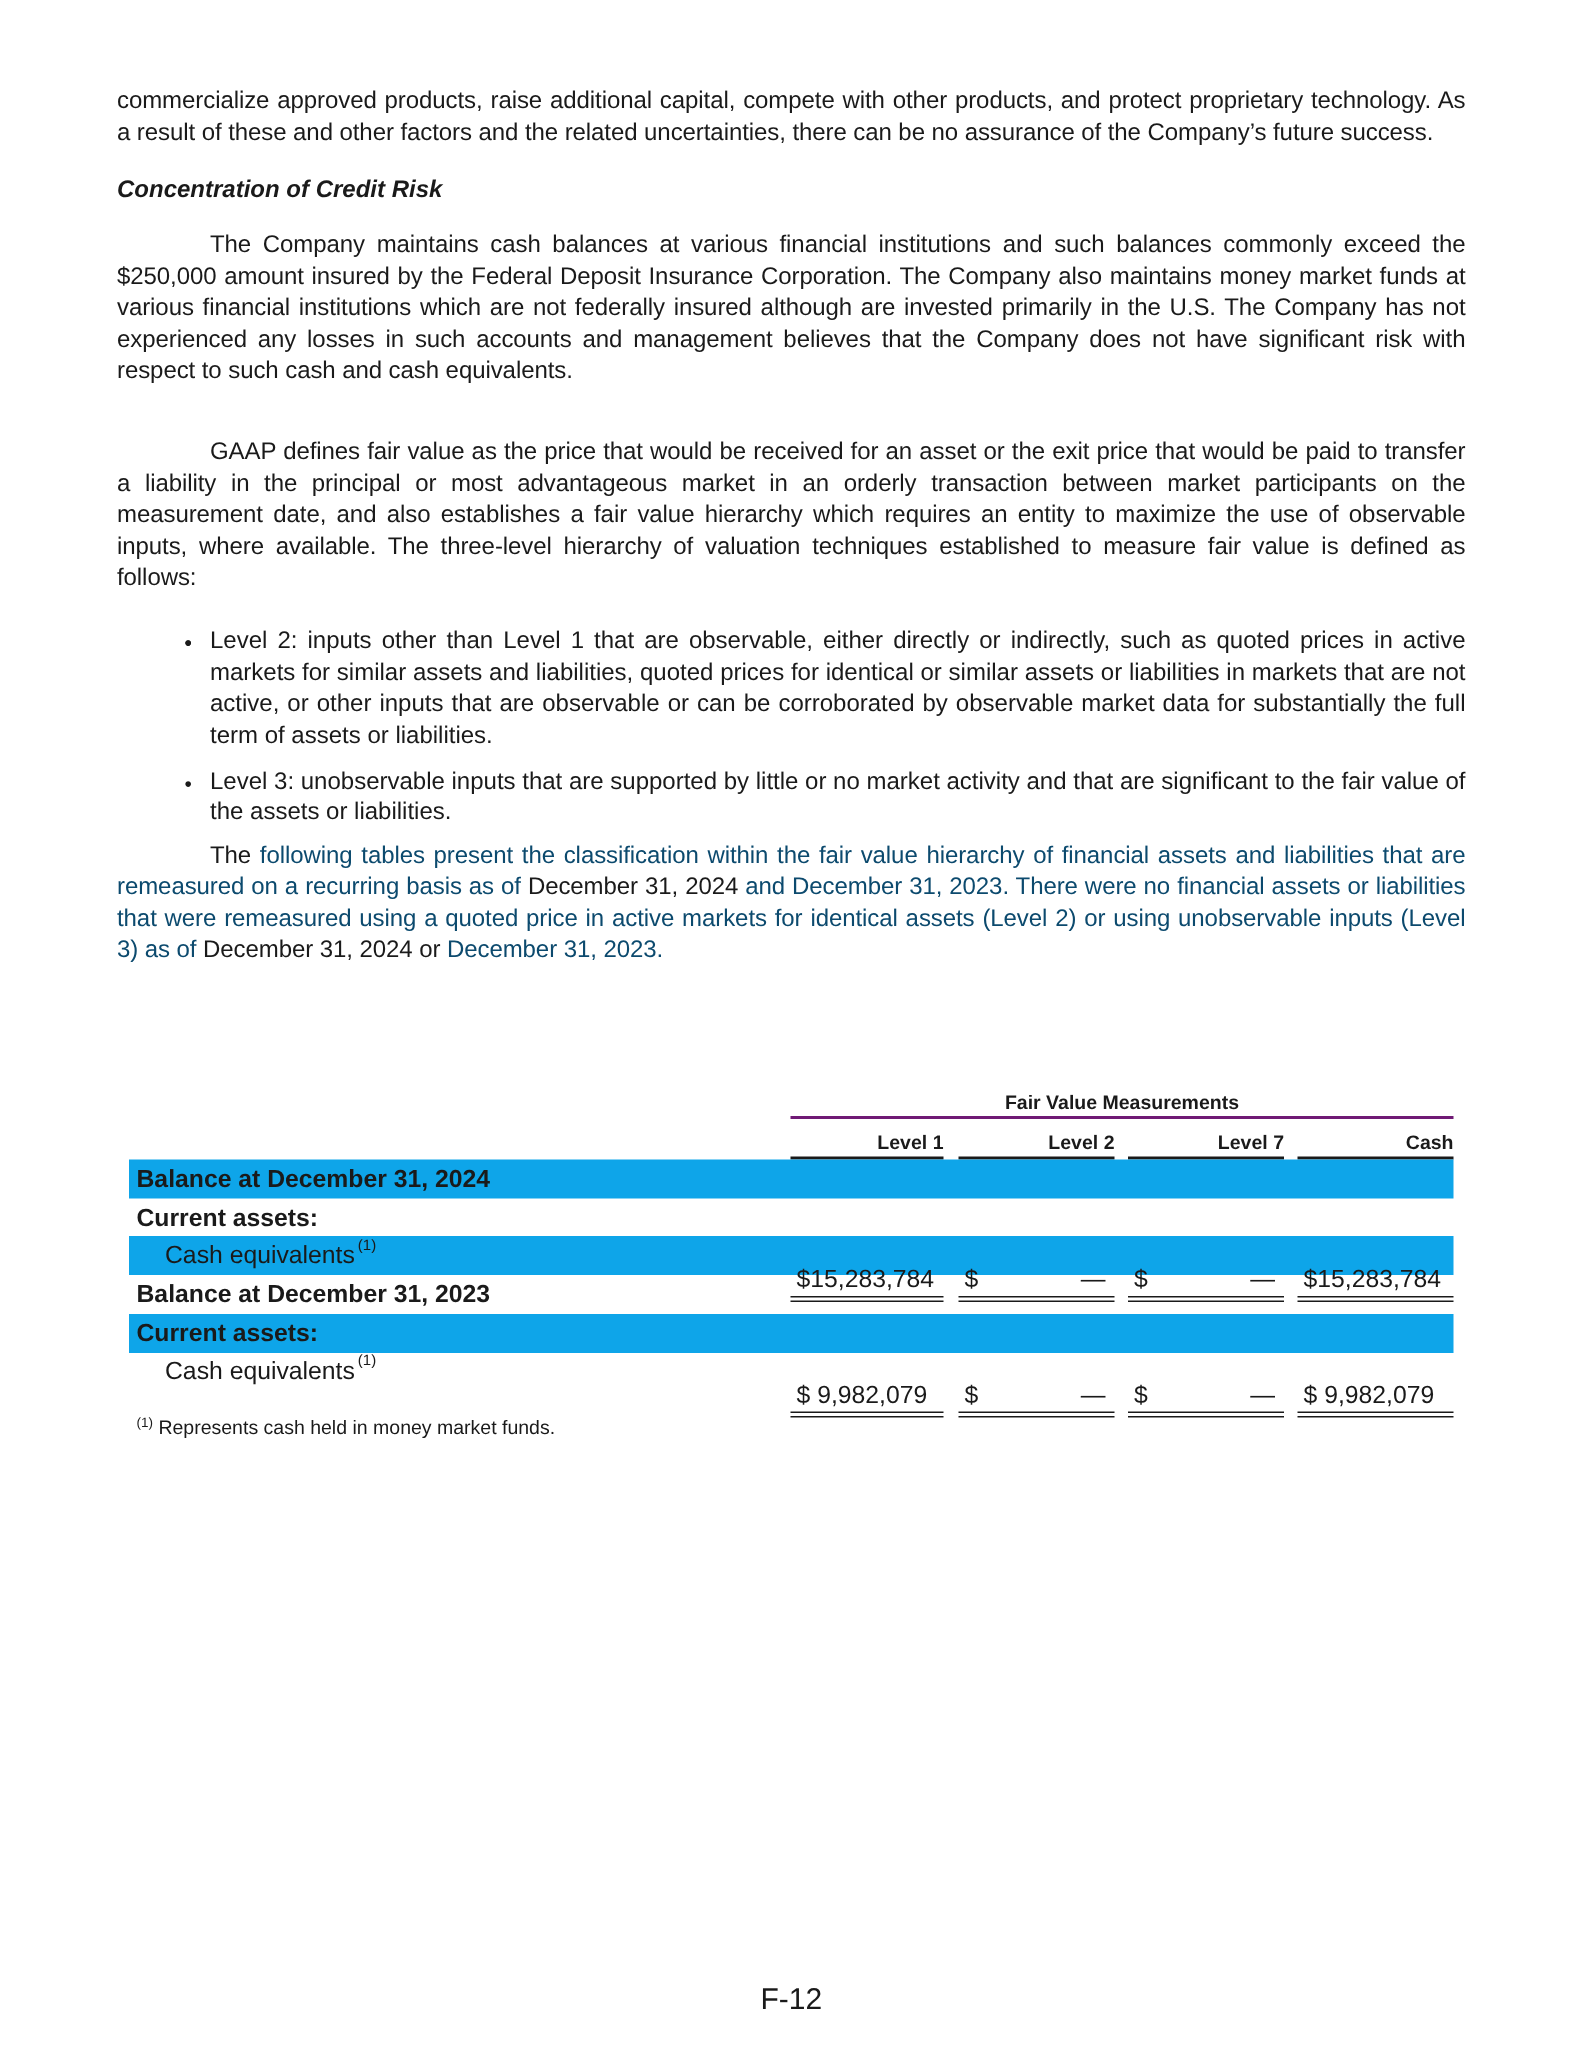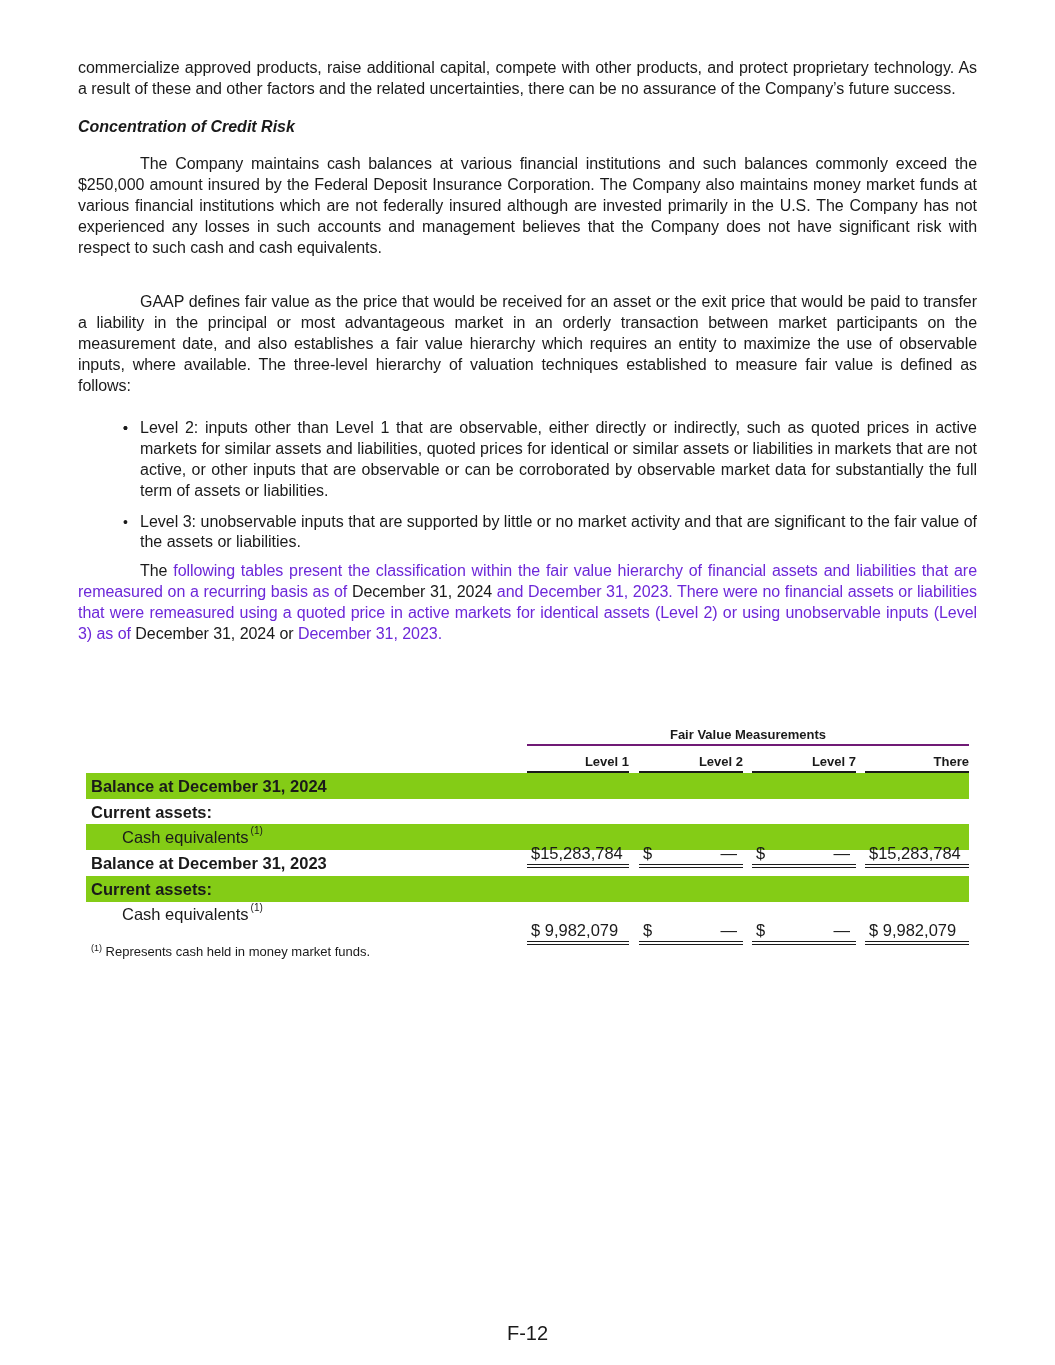--- a/index.html
+++ b/index.html
@@ -19,42 +19,42 @@
     }
     .gap-a { height: 17px; }
     ul.levels { list-style: none; margin: 0; padding: 0; }
     ul.levels li {
       position: relative; padding-left: 62px; font-size: 16px; line-height: 20.8px;
       text-align: justify; margin-bottom: 10px;
     }
     ul.levels li .bullet {
       position: absolute; left: 45px; top: 0; font-size: 14px;
     }
-    .muted { color: #6d28d9; }
+    .muted { color: #0c4a6e; }
 
     
     .fv-table { position: absolute; left: 86px; top: 726px; width: 883px; }
     .hdr-top {
       position: absolute; left: 441px; width: 442px; top: 0;
       font-size: 13px; font-weight: bold; text-align: center; height: 18px;
       line-height: 18px; border-bottom: 2px solid #701a75;
     }
     .hdr-cols { position: absolute; top: 26px; left: 441px; width: 442px; height: 20px; }
     .hdr-col {
       position: absolute; top: 0; font-size: 13px; font-weight: bold;
       text-align: right; height: 19px; line-height: 19px; border-bottom: 2px solid #1a1a1a;
     }
     .row {
       position: absolute; left: 0; width: 883px; height: 26px; line-height: 26px;
       font-size: 16.5px;
     }
-    .row.shade { background: #84cc16; }
+    .row.shade { background: #0ea5e9; }
     .row .label { position: absolute; left: 5px; top: 0; }
     .row .label.bold { font-weight: bold; }
-    .row .label.sub { left: 36px; }
+    .row .label.sub { left: 24px; }
     .row sup { font-size: 10px; vertical-align: top; line-height: 14px; margin-left: 2px; }
     .cell {
       position: absolute; top: 0; height: 24px; font-size: 16.5px;
       border-bottom: 4px double #1a1a1a;
       margin-top: 16px;
     }
     .cell .cur { position: absolute; left: 4px; top: 0; }
     .cell .amt { position: absolute; right: 6px; top: 0; }
     .cell.full .amt { left: 4px; right: auto; }
     .footnote {
@@ -94,21 +94,21 @@
   </ul>
   <p class="body indent" style="margin-top:-2px"><span>The</span><span class="muted"> following tables present the classification within the fair value hierarchy of financial assets and liabilities that are remeasured on a recurring basis as of </span><span>December 31, 2024</span><span class="muted"> and December 31, 2023. There were no financial assets or liabilities that were remeasured using a quoted price in active markets for identical assets (Level 2) or using unobservable inputs (Level 3) as of </span><span>December 31, 2024</span><span> or </span><span class="muted">December 31, 2023.</span></p>
 </div>
 
 <div class="fv-table">
   <div class="hdr-top">Fair Value Measurements</div>
   <div class="hdr-cols">
     <div class="hdr-col" style="left:0;width:102px">Level 1</div>
     <div class="hdr-col" style="left:112px;width:104px">Level 2</div>
     <div class="hdr-col" style="left:225px;width:104px">Level 7</div>
-    <div class="hdr-col" style="left:338px;width:104px">There</div>
+    <div class="hdr-col" style="left:338px;width:104px">Cash</div>
   </div>
 
   <div class="row shade" style="top:47px">
     <span class="label bold">Balance at December 31, 2024</span>
   </div>
 
   <div class="row" style="top:73px">
     <span class="label bold">Current assets:</span>
   </div>
 

